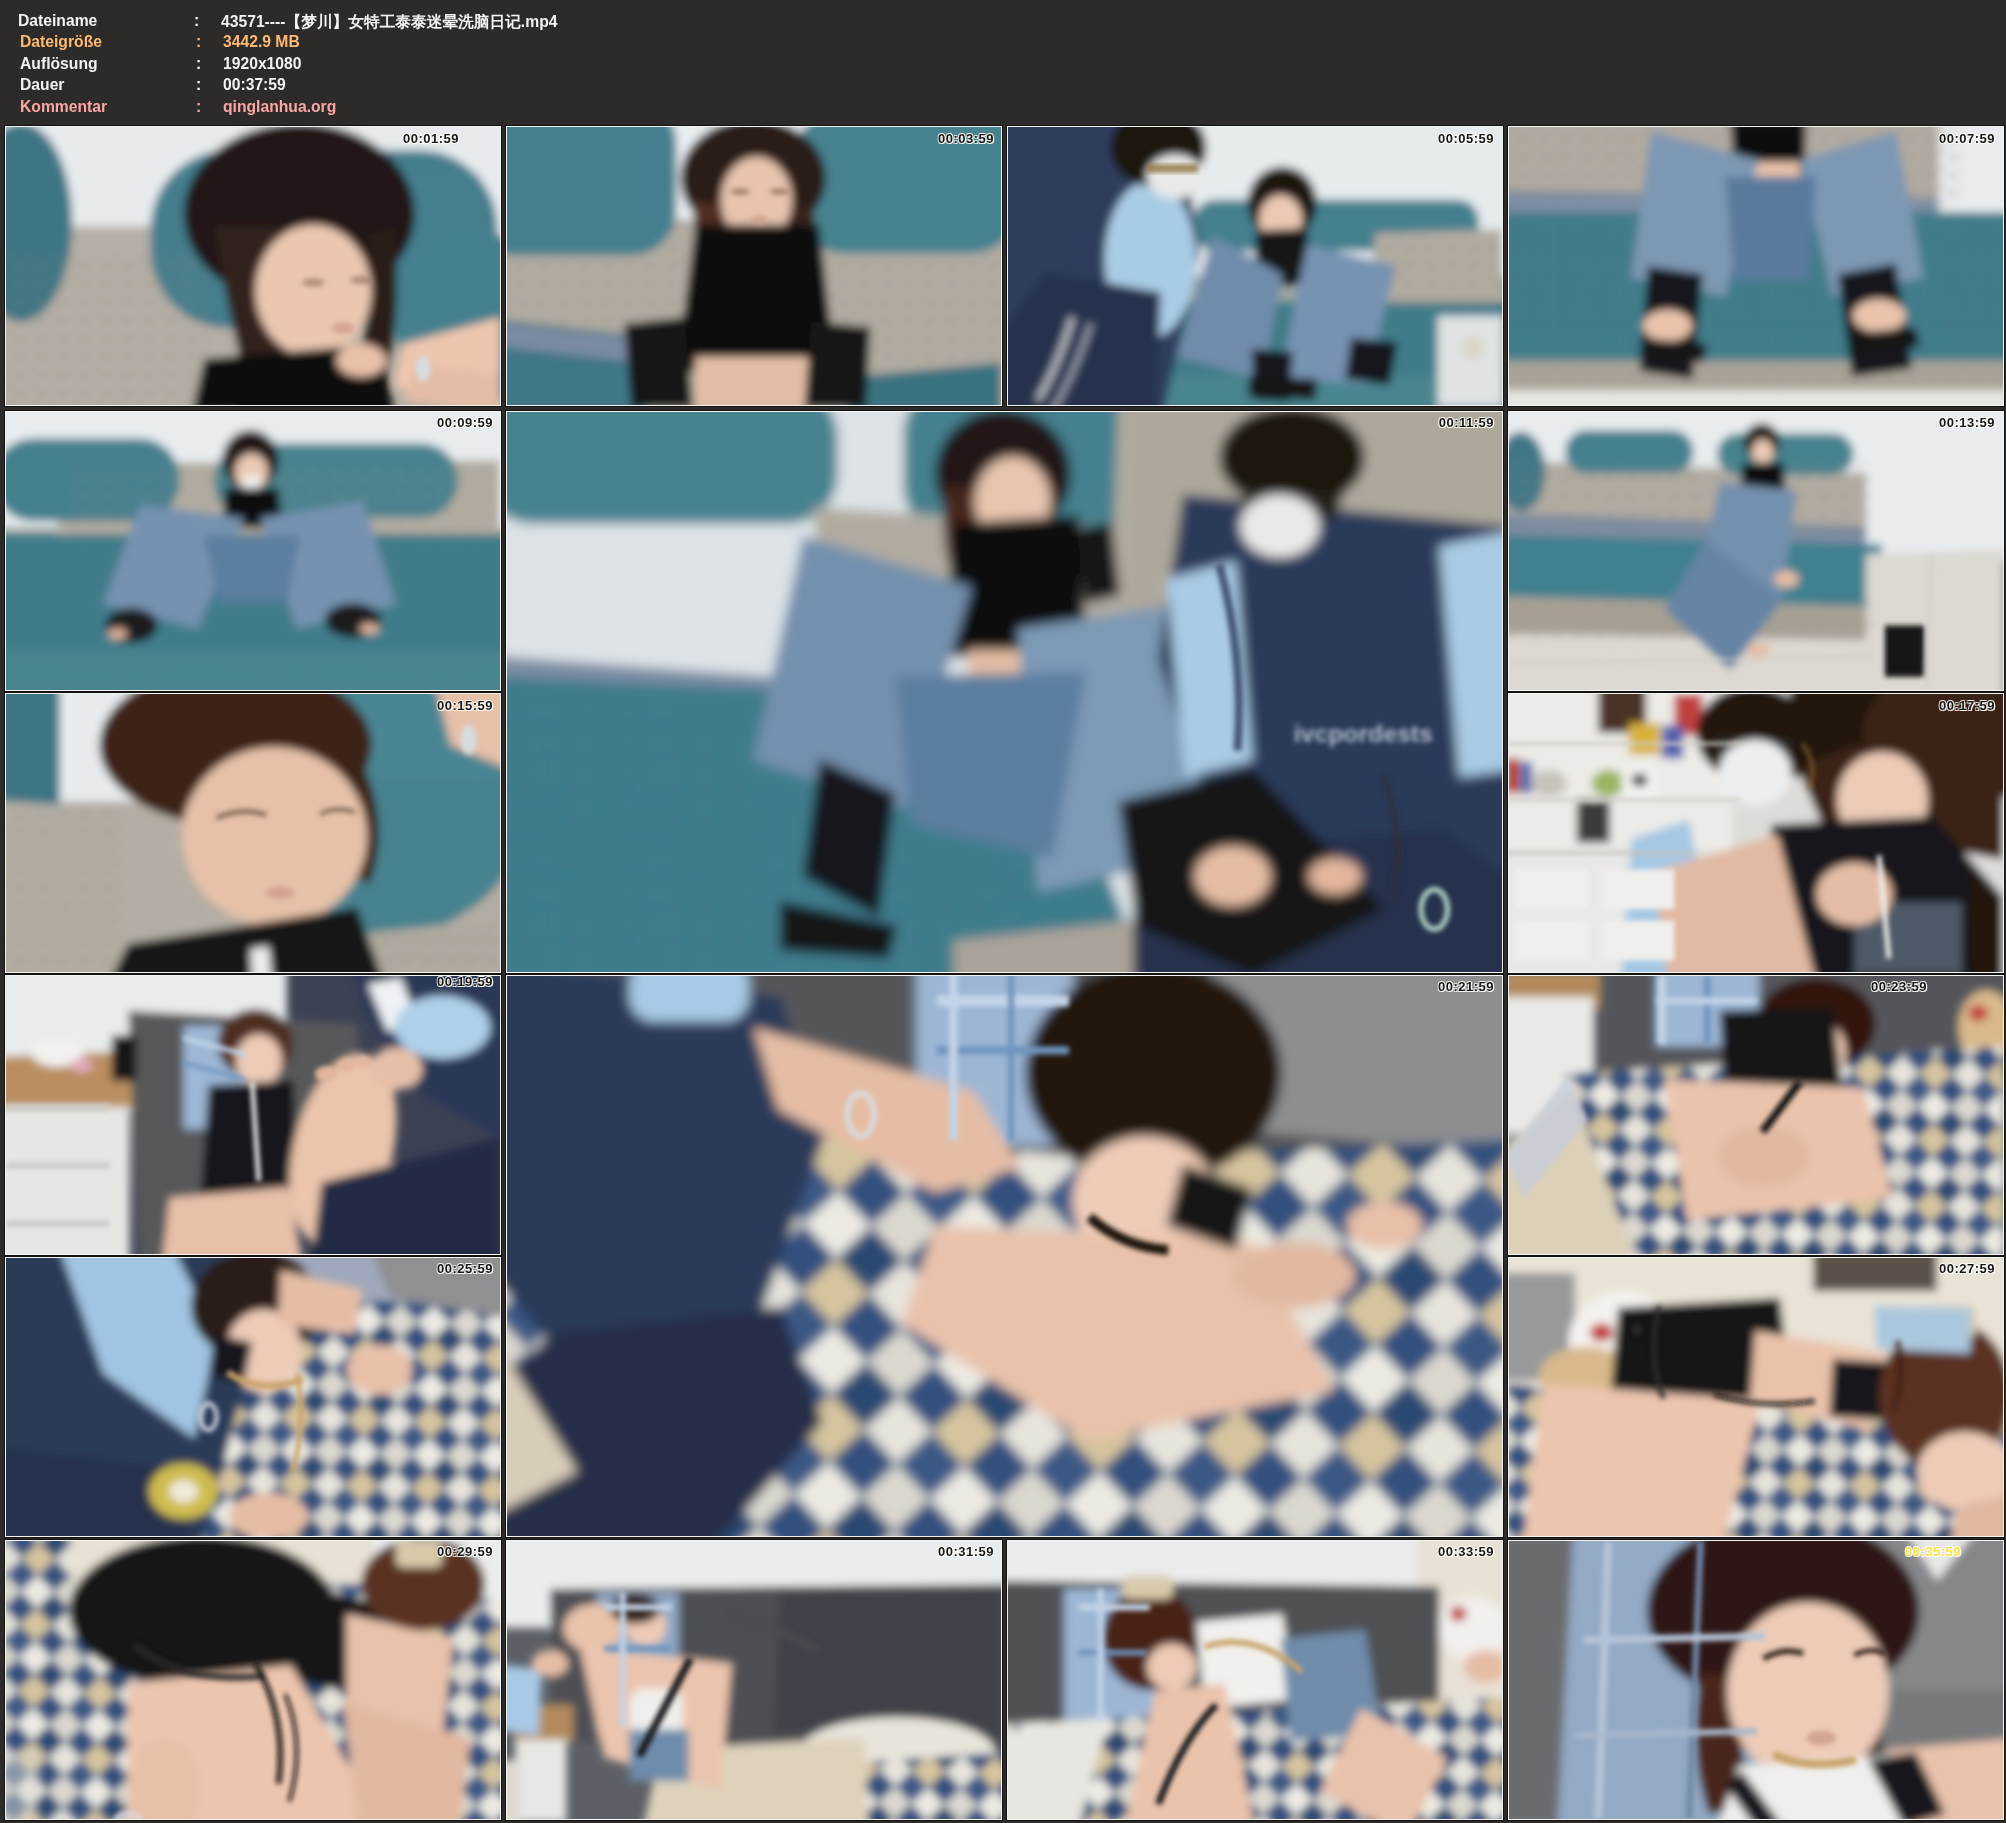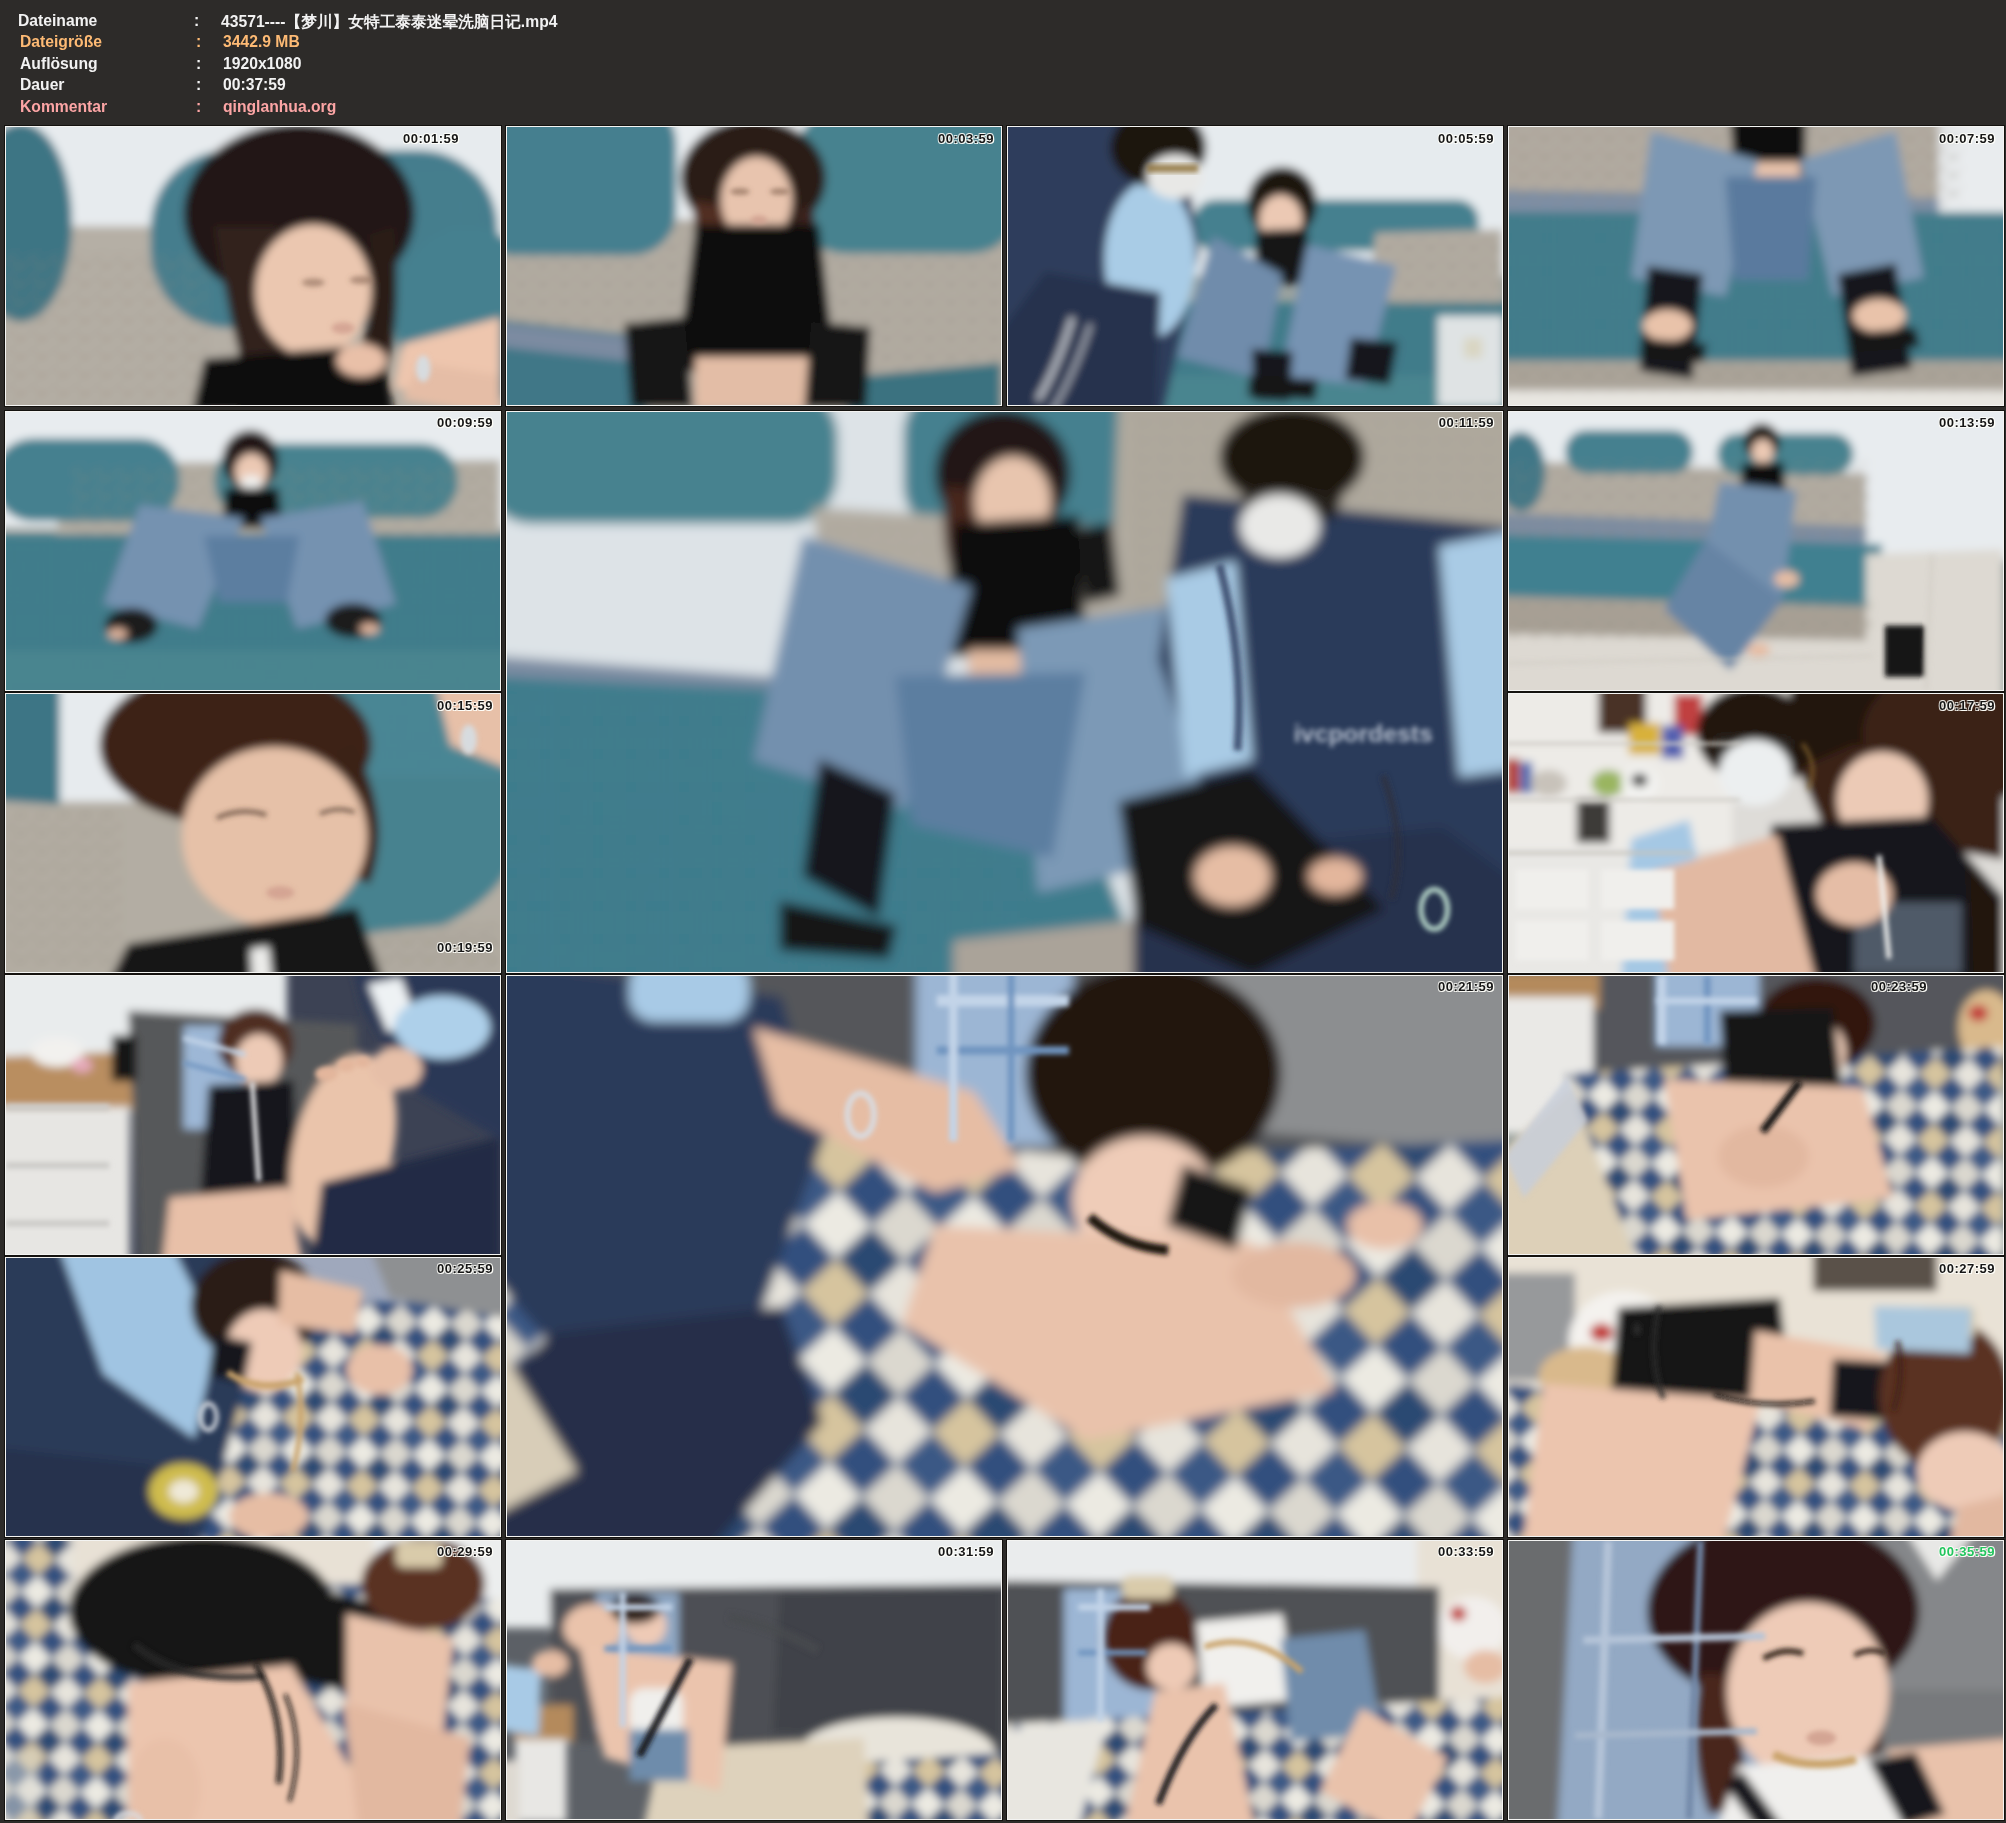--- a/index.html
+++ b/index.html
@@ -367,21 +367,21 @@
 <line x1="215" y1="105" x2="290" y2="125" stroke="#6f94c0" stroke-width="5"></line>
 <rect x="0" y="155" width="125" height="8" fill="#cccbc8"></rect>
 <rect x="0" y="225" width="125" height="8" fill="#cccbc8"></rect>
 <rect x="0" y="295" width="125" height="8" fill="#cccbc8"></rect>
 <path d="M298,128 l8,120" stroke="#e8e8ea" stroke-width="6"></path>
 <ellipse cx="388" cy="118" rx="14" ry="9" fill="#e3b69c"></ellipse>
 <ellipse cx="412" cy="108" rx="11" ry="8" fill="#e3b69c"></ellipse>
 <ellipse cx="432" cy="104" rx="9" ry="7" fill="#e3b69c"></ellipse>
 </g>
     </svg>
-    <div style="position:absolute;left:369px;top:940px;width:124px;text-align:right;font:bold 13px 'Liberation Sans',sans-serif;color:#161616;text-shadow:-0.8px -0.8px 0 rgba(255,255,250,.75),0.8px -0.8px 0 rgba(255,255,250,.8),-0.8px 0.8px 0 rgba(255,255,250,.8),1.2px 1.2px 0 rgba(255,255,250,.95);letter-spacing:0.5px">00:19:59</div>
+    <div style="position:absolute;left:369px;top:974px;width:124px;text-align:right;font:bold 13px 'Liberation Sans',sans-serif;color:#161616;text-shadow:-0.8px -0.8px 0 rgba(255,255,250,.75),0.8px -0.8px 0 rgba(255,255,250,.8),-0.8px 0.8px 0 rgba(255,255,250,.8),1.2px 1.2px 0 rgba(255,255,250,.95);letter-spacing:0.5px">00:19:59</div>
     <svg style="position:absolute;left:506px;top:975px;width:995px;height:560px;border:0.8px solid #f4f4f2;outline:0.8px solid #14120f;background:#9aa29f" viewBox="0 0 1204 678" preserveAspectRatio="none">
 <g filter="url(#b9)">
 <rect x="-20" y="-20" width="1246" height="300" fill="#54565a"></rect>
 <polygon points="850,-20 1226,-20 1226,215 862,185" fill="#8c8e90"></polygon>
 <rect x="495" y="-20" width="190" height="225" fill="#9cb6d4"></rect>
 <polygon points="-20,240 300,178 700,220 1226,198 1226,700 -20,700" fill="url(#argyle)"></polygon>
 <polygon points="-20,-20 332,25 382,200 302,422 58,452 -20,362" fill="#2c3a5a"></polygon>
 <rect x="148" y="-20" width="145" height="75" rx="30" fill="#a8cae6"></rect>
 <polygon points="55,432 332,400 382,540 242,700 -20,700 -20,500" fill="#252f4a"></polygon>
 <polygon points="-20,432 85,600 -20,655" fill="#d8cdb8"></polygon>
@@ -580,14 +580,14 @@
 <line x1="120" y1="0" x2="108" y2="336" stroke="#b5c4d8" stroke-width="10"></line>
 <line x1="232" y1="0" x2="218" y2="336" stroke="#7288a8" stroke-width="8"></line>
 <line x1="90" y1="120" x2="310" y2="115" stroke="#b5c4d8" stroke-width="9"></line>
 <line x1="80" y1="235" x2="300" y2="230" stroke="#a8b8cc" stroke-width="8"></line>
 <path d="M320,258 q42,20 100,6" stroke="#c9a36a" stroke-width="10" fill="none"></path>
 <path d="M308,142 q25,-14 48,-6" stroke="#35261e" stroke-width="7" fill="none"></path>
 <path d="M418,138 q20,-10 38,-2" stroke="#35261e" stroke-width="6" fill="none"></path>
 <ellipse cx="378" cy="238" rx="18" ry="9" fill="#cf9d8d" opacity=".85"></ellipse>
 </g>
     </svg>
-    <div style="position:absolute;left:1871px;top:1544px;width:124px;text-align:right;font:bold 13px 'Liberation Sans',sans-serif;color:#22c55e;text-shadow:-0.8px -0.8px 0 rgba(255,255,250,.75),0.8px -0.8px 0 rgba(255,255,250,.8),-0.8px 0.8px 0 rgba(255,255,250,.8),1.2px 1.2px 0 rgba(255,255,250,.95);letter-spacing:0.5px">00:35:59</div>
+    <div style="position:absolute;left:1871px;top:1544px;width:124px;text-align:center;font:bold 13px 'Liberation Sans',sans-serif;color:#fde047;text-shadow:-0.8px -0.8px 0 rgba(255,255,250,.75),0.8px -0.8px 0 rgba(255,255,250,.8),-0.8px 0.8px 0 rgba(255,255,250,.8),1.2px 1.2px 0 rgba(255,255,250,.95);letter-spacing:0.5px">00:35:59</div>
 </div>
 
 </body></html>

